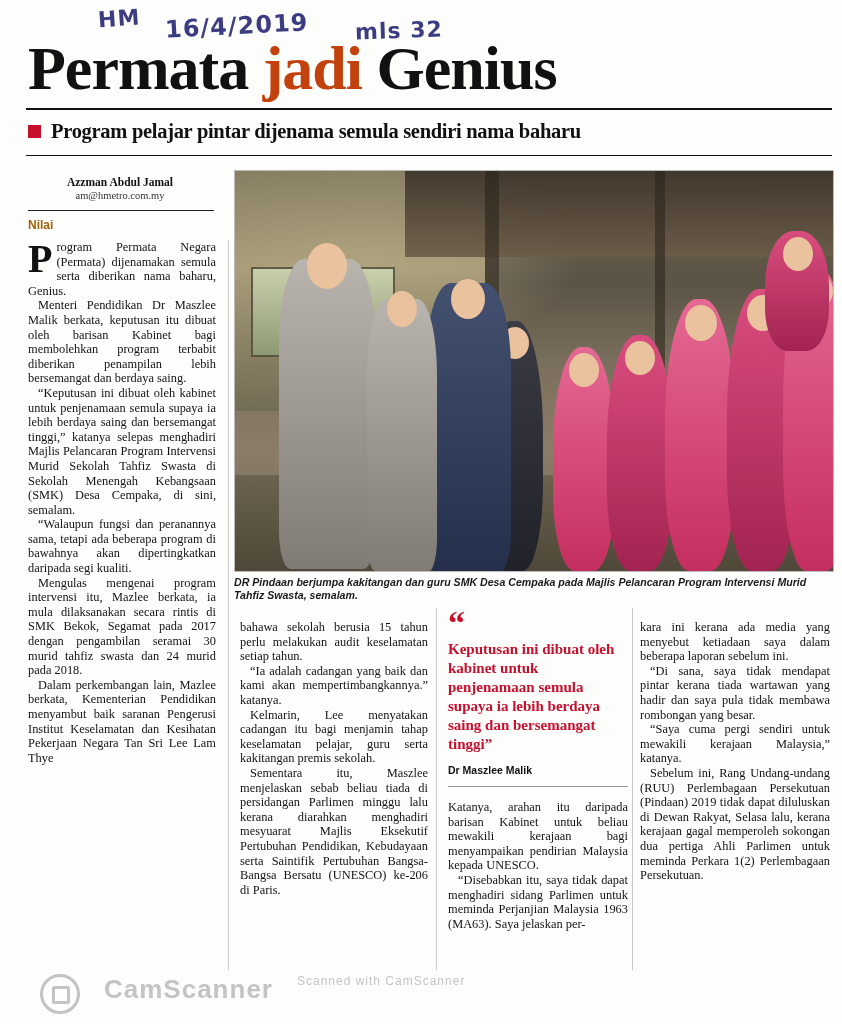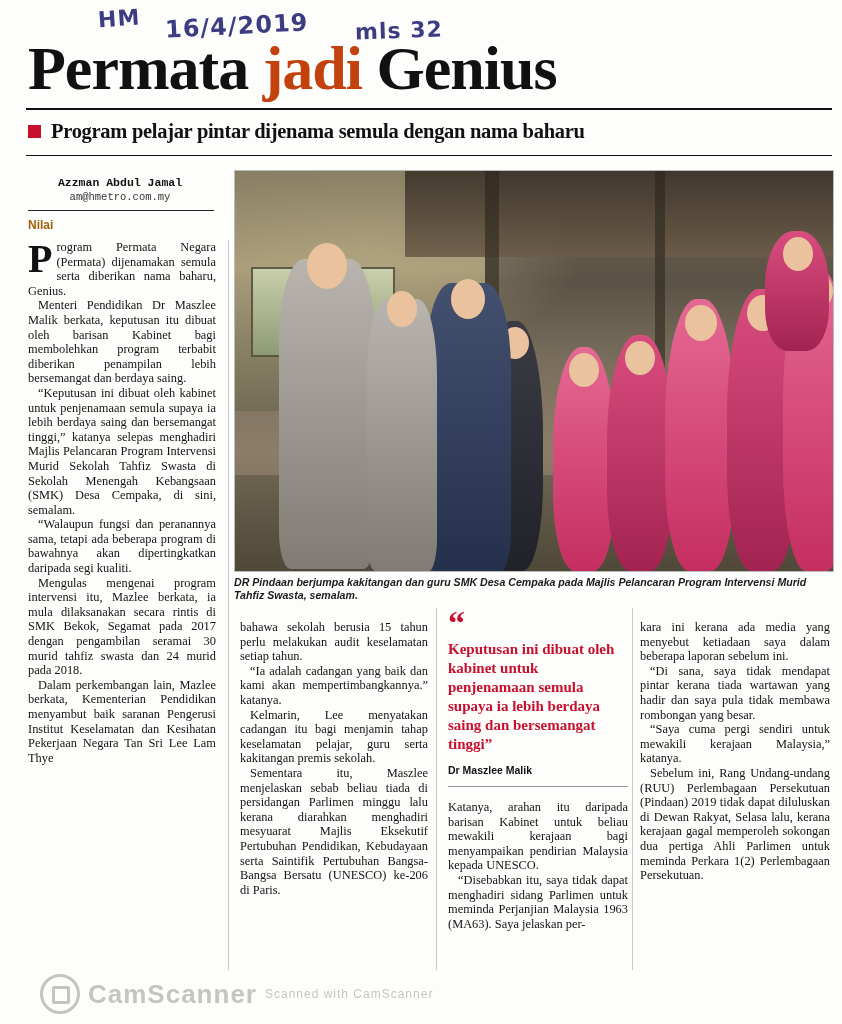--- a/index.html
+++ b/index.html
@@ -99,21 +99,21 @@
     background: #111;
   }
 
   
   .byline {
     position: absolute;
     left: 30px;
     top: 176px;
     width: 180px;
     text-align: center;
-    font-family: Liberation Mono, monospace;
+    font-family: Liberation Serif, serif;
   }
   .byline .name {
     font-weight: bold;
     font-size: 11.5px;
     color: #111;
   }
   .byline .email {
     font-size: 10.5px;
     color: #333;
     margin-top: 2px;
@@ -296,22 +296,22 @@
   .watermark {
     position: absolute;
     left: 40px;
     bottom: 10px;
     font-family: "Liberation Sans", sans-serif;
     color: rgba(90,90,90,0.35);
     font-size: 26px;
     font-weight: bold;
     letter-spacing: 1px;
     display: flex;
-    align-items: center;
-    gap: 8px;
+    align-items: flex-start;
+    gap: 24px;
     margin-top: 43px;
   }
   .watermark .cs-badge {
     width: 34px;
     height: 34px;
     border-radius: 50%;
     border: 3px solid rgba(90,90,90,0.35);
     display: inline-block;
     position: relative;
   }
@@ -339,21 +339,21 @@
 
   <div class="masthead">
     <h1>
       <span>Permata </span><span class="accent">jadi</span><span> Genius</span>
     </h1>
   </div>
   <div class="rule-top"></div>
 
   <div class="kicker">
     <span class="bullet"></span>
-    <span class="text">Program pelajar pintar dijenama semula dengan nama baharu</span>
+    <span class="text">Program pelajar pintar dijenama semula sendiri nama baharu</span>
   </div>
   <div class="rule-under-kicker"></div>
 
   <div class="byline">
     <div class="name">Azzman Abdul Jamal</div>
     <div class="email">am@hmetro.com.my</div>
   </div>
   <div class="byline-rule"></div>
   <div class="section-label">Nilai</div>
 

